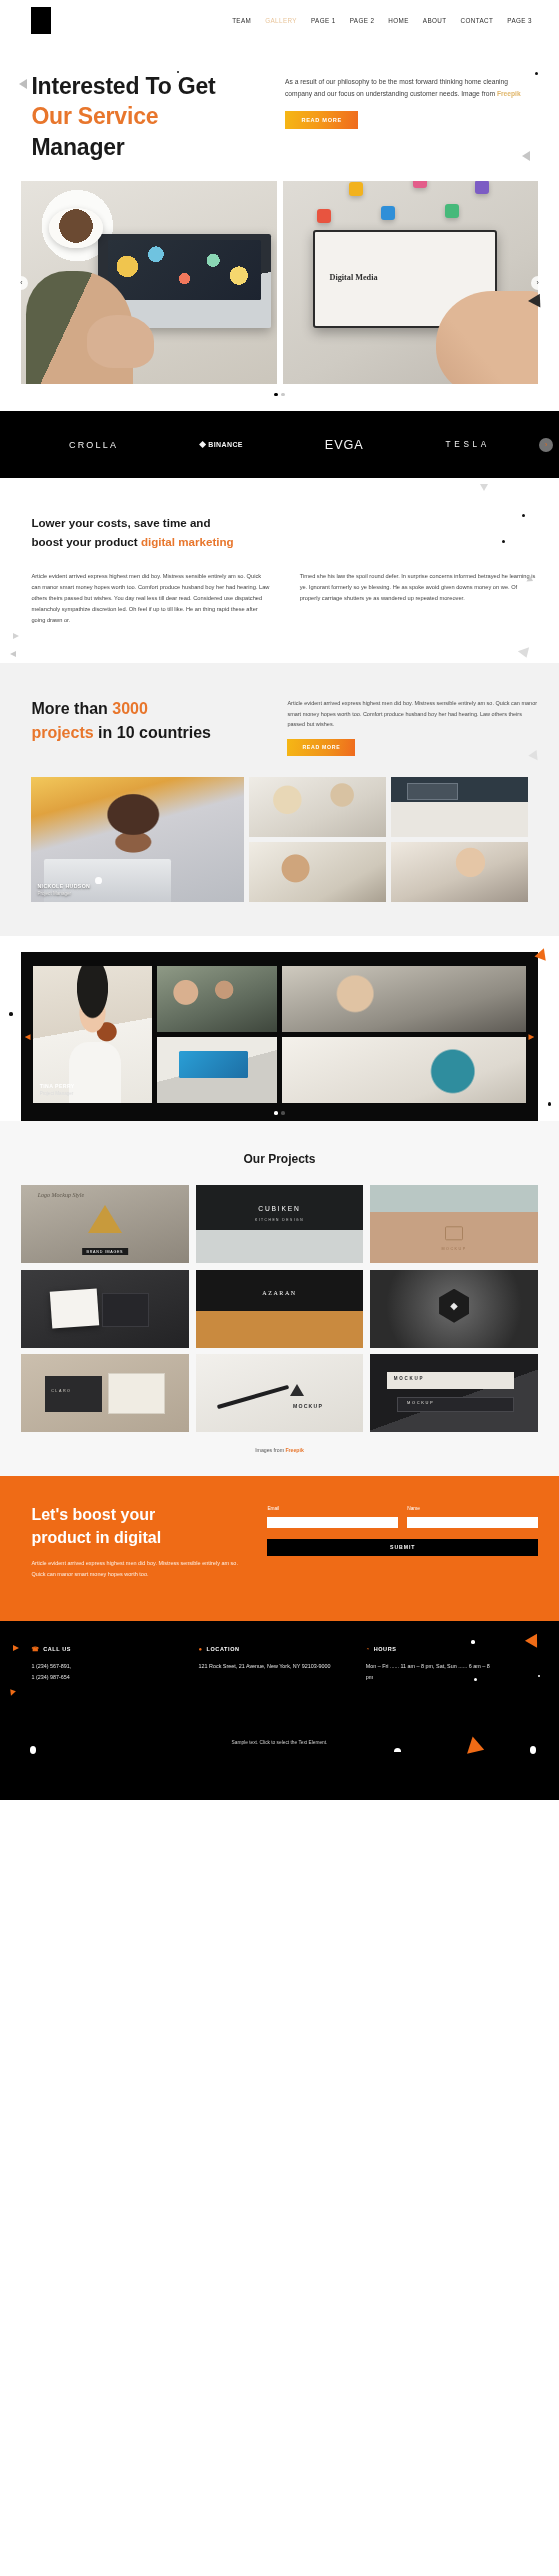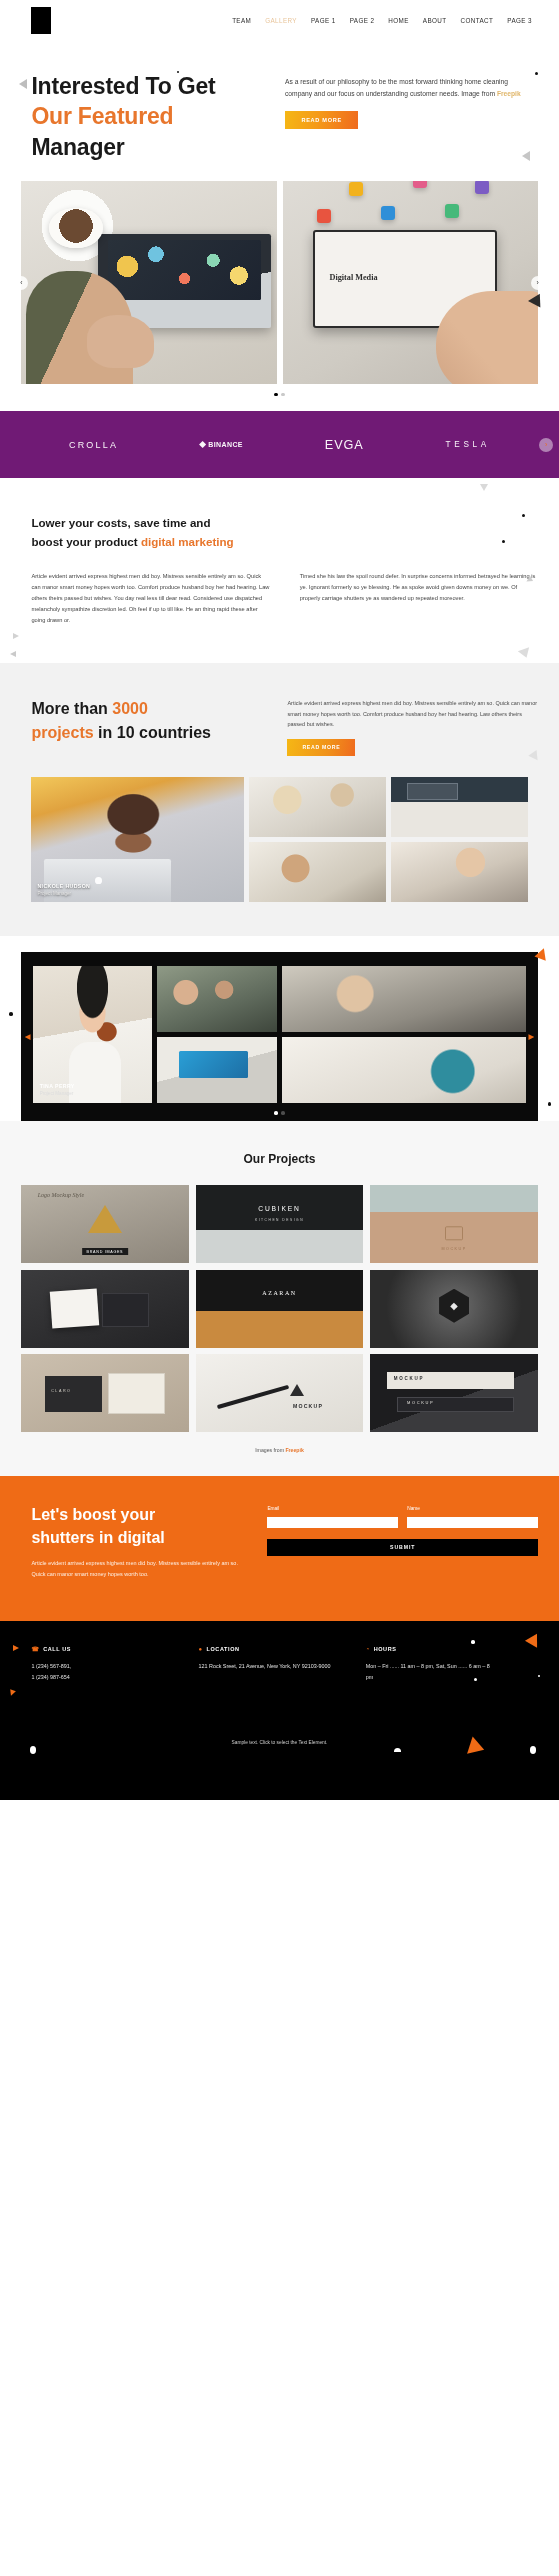--- a/index.html
+++ b/index.html
@@ -186,21 +186,21 @@
   }
   .pt-hand {
     position:absolute; right:-4%; bottom:-6%; width:44%; height:52%;
     background: linear-gradient(230deg,#e0b796 0 60%, #cfa383 100%);
     border-radius:50% 16% 0 46%;
   }
 
   
   .brands {
     margin-top: 27px;
-    background: #701a75;
+    background: #000000;
     height: 67px;
     display: flex;
     align-items: center;
     justify-content: space-around;
     position: relative;
     padding: 0 28px;
   }
   .brand {
     color: #fff;
     font-size: 9px;
@@ -511,21 +511,21 @@
 
   <div class="hero">
     <div class="tri" style="left:18px;top:39px;border-left:5.2px solid transparent;border-right:5.2px solid transparent;border-bottom:8.2px solid #bdbdbd;transform:rotate(-90deg);"></div>
     <div class="dot" style="left:177px;top:30px;width:2.2px;height:2.2px;background:#111;"></div>
     <div class="dot" style="left:535px;top:31px;width:3px;height:3px;background:#111;"></div>
     <div class="tri" style="left:522px;top:110px;border-top:5.2px solid transparent;border-bottom:5.2px solid transparent;border-right:8.2px solid #c6c6c6;"></div>
 
     <div class="hero-left">
       <div class="hero-title">
         <span>Interested To Get</span><br>
-        <span class="accent">Our Featured</span><br>
+        <span class="accent">Our Service</span><br>
         <span>Manager</span>
       </div>
     </div>
     <div class="hero-right">
       <p><span>As a result of our philosophy to be the most forward thinking home cleaning company and our focus on understanding customer needs. Image from </span><span class="link">Freepik</span></p>
       <button class="btn-readmore">READ MORE</button>
     </div>
   </div>
 
   <div class="slider">
@@ -713,21 +713,21 @@
     </div>
     <div class="images-from">
       <span>Images from </span><span class="link">Freepik</span>
     </div>
   </div>
 
   <div class="sec-cta">
     <div class="cta-left">
       <h3>
         <span>Let's boost your</span>
-        <span class="w2"><span>shutters</span><span> in digital</span></span>
+        <span class="w2"><span>product</span><span> in digital</span></span>
       </h3>
       <p>Article evident arrived express highest men did boy. Mistress sensible entirely am so. Quick can manor smart money hopes worth too.</p>
     </div>
     <div class="cta-right">
       <div class="field-row">
         <div class="field">
           <label>Email</label>
           <input type="text" placeholder="" style="">
         </div>
         <div class="field">

